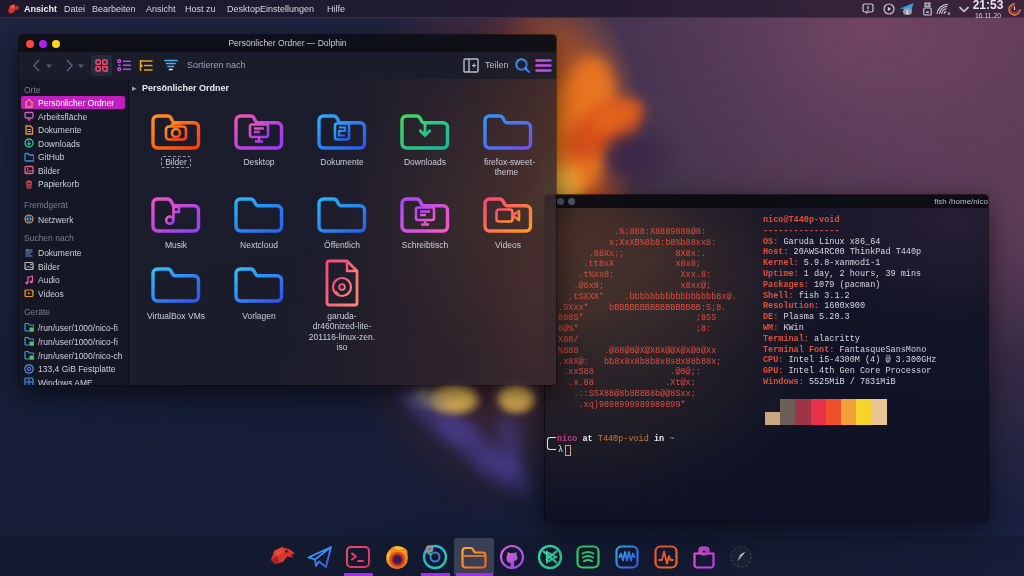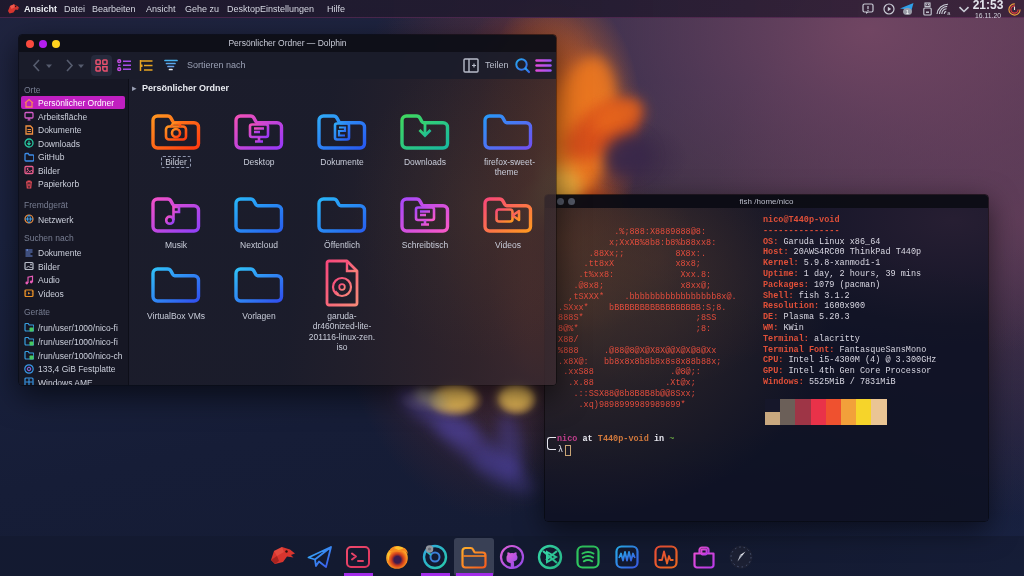--- a/index.html
+++ b/index.html
@@ -31,21 +31,21 @@
 
 #dock{position:absolute;left:0;bottom:0;width:1024px;height:40px;background:rgba(18,23,44,.5);z-index:5}
 .dicon{position:absolute;bottom:5px;width:28px;height:28px}
 .dline{position:absolute;bottom:0;height:3px;background:#a22ce8;z-index:6}
 #dockhl{position:absolute;bottom:0;width:40px;height:38px;background:rgba(120,126,148,.38);border-radius:3px}
 
 #term{position:absolute;left:544px;top:194px;width:445px;height:328px;z-index:10;
  border-radius:4px;box-shadow:0 8px 28px rgba(0,0,0,.55);overflow:hidden;
  border:1px solid rgba(0,0,0,.6)}
 #termbar{position:absolute;left:0;top:0;width:100%;height:13px;background:rgba(10,11,20,.97);
- color:#b9bcc9;font-size:8px;text-align:center;line-height:13px}
+ color:#b9bcc9;font-size:8px;text-align:right;line-height:13px}
 #termbody{position:absolute;left:0;top:13px;width:100%;height:315px;
  background:radial-gradient(340px 280px at 8% 32%, rgba(92,66,46,.5), rgba(92,66,46,0) 74%),
  radial-gradient(200px 140px at 2% 10%, rgba(122,68,40,.42), rgba(122,68,40,0) 70%),
  radial-gradient(200px 180px at 26% 16%, rgba(96,62,52,.3), rgba(96,62,52,0) 72%),
  radial-gradient(260px 140px at 92% 4%, rgba(80,52,74,.32), rgba(80,52,74,0) 75%),
  rgba(15,18,36,.94)}
 .tdot{position:absolute;top:3px;width:7px;height:7px;border-radius:50%;background:#555a68}
 pre,#info{font-family:"Liberation Mono",monospace;font-size:8.5px;line-height:10.8px}
 #art{position:absolute;left:8px;top:19px;color:#e04c3c}
 #info{position:absolute;left:218px;top:7px;color:#d8d7e2;white-space:pre}
@@ -89,21 +89,21 @@
 <div id="menubar">
 <svg style="position:absolute;left:7px;top:3px" width="13" height="12" viewBox="0 0 13 12">
         <path d="M1 8 L3 3 L7 1.2 L11 3.6 L12.3 5.2 L10.5 5.8 L11.5 7 L8.5 6.6 L6.5 9.5 L2.5 10.5 Z" fill="#d6352e"></path>
         <path d="M3 3 L7 1.2 L8 4 L4.5 6 Z" fill="#ef5a4e"></path>
         <circle cx="8.6" cy="3.4" r="0.8" fill="#30120f"></circle>
       </svg>
 <span class="mi" style="left:24px;font-weight:bold;color:#eceef4">Ansicht</span>
 <span class="mi" style="left:64px">Datei</span>
 <span class="mi" style="left:92px">Bearbeiten</span>
 <span class="mi" style="left:146px">Ansicht</span>
-<span class="mi" style="left:185px">Gehe zu</span>
+<span class="mi" style="left:185px">Host zu</span>
 <span class="mi" style="left:227px">Desktop</span>
 <span class="mi" style="left:260px">Einstellungen</span>
 <span class="mi" style="left:327px">Hilfe</span>
 <svg style="position:absolute;left:862px;top:3px" width="12" height="12" viewBox="0 0 12 12">
         <rect x="1" y="1" width="10" height="8" rx="1.5" fill="none" stroke="#c9ccd6" stroke-width="1.2"></rect>
         <path d="M4 9 L4 11 L6.5 9" fill="#c9ccd6"></path>
         <rect x="5.4" y="3" width="1.2" height="3" fill="#c9ccd6"></rect>
         <rect x="5.4" y="6.8" width="1.2" height="1.2" fill="#c9ccd6"></rect>
       </svg>
 <svg style="position:absolute;left:883px;top:3px" width="12" height="12" viewBox="0 0 12 12">
@@ -332,21 +332,21 @@
             <div style="background:#6b5f58"></div>
             <div style="background:#9e3546"></div>
             <div style="background:#e93249"></div>
             <div style="background:#ef512f"></div>
             <div style="background:#f2a03a"></div>
             <div style="background:#f6d42a"></div>
             <div style="background:#eac594"></div>
           </div>
         </div>
         <div style="position:absolute;left:2px;top:229px;width:9px;height:13px;border:1.6px solid #e6e6ee;border-right:none;border-radius:3px 0 0 3px"></div>
-<div style="position:absolute;left:12px;top:226px;font-family:'Liberation Mono',monospace;font-size:8.5px;white-space:pre"><span style="color:#c03e8c;font-weight:bold">nico</span><span style="color:#e8e8f0;font-weight:bold"> at </span><span style="color:#d0783c;font-weight:bold">T440p-void</span><span style="color:#e8e8f0;font-weight:bold"> in </span><span style="color:#78c048">~</span></div>
+<div style="position:absolute;left:12px;top:226px;font-family:'Liberation Mono',monospace;font-size:8.5px;white-space:pre"><span style="color:#c03e8c;font-weight:bold">nico</span><span style="color:#e8e8f0;font-weight:bold"> at </span><span style="color:#d0783c;font-weight:normal">T440p-void</span><span style="color:#e8e8f0;font-weight:bold"> in </span><span style="color:#78c048">~</span></div>
 <div style="position:absolute;left:13px;top:236.5px;font-family:'Liberation Mono',monospace;font-size:8.5px;color:#e8e8f0">λ</div>
 <div style="position:absolute;left:20px;top:237px;width:6px;height:11px;border:1.4px solid #c9a475"></div>
 </div>
 </div>
 <div id="dolphin">
  <div id="dtitle">Persönlicher Ordner — Dolphin</div>
  <div class="wdot" style="left:7px;background:#fa4a3e"></div>
  <div class="wdot" style="left:20px;background:#b41ef0"></div>
  <div class="wdot" style="left:33px;background:#ffd21e"></div>
  <div id="dtool">

